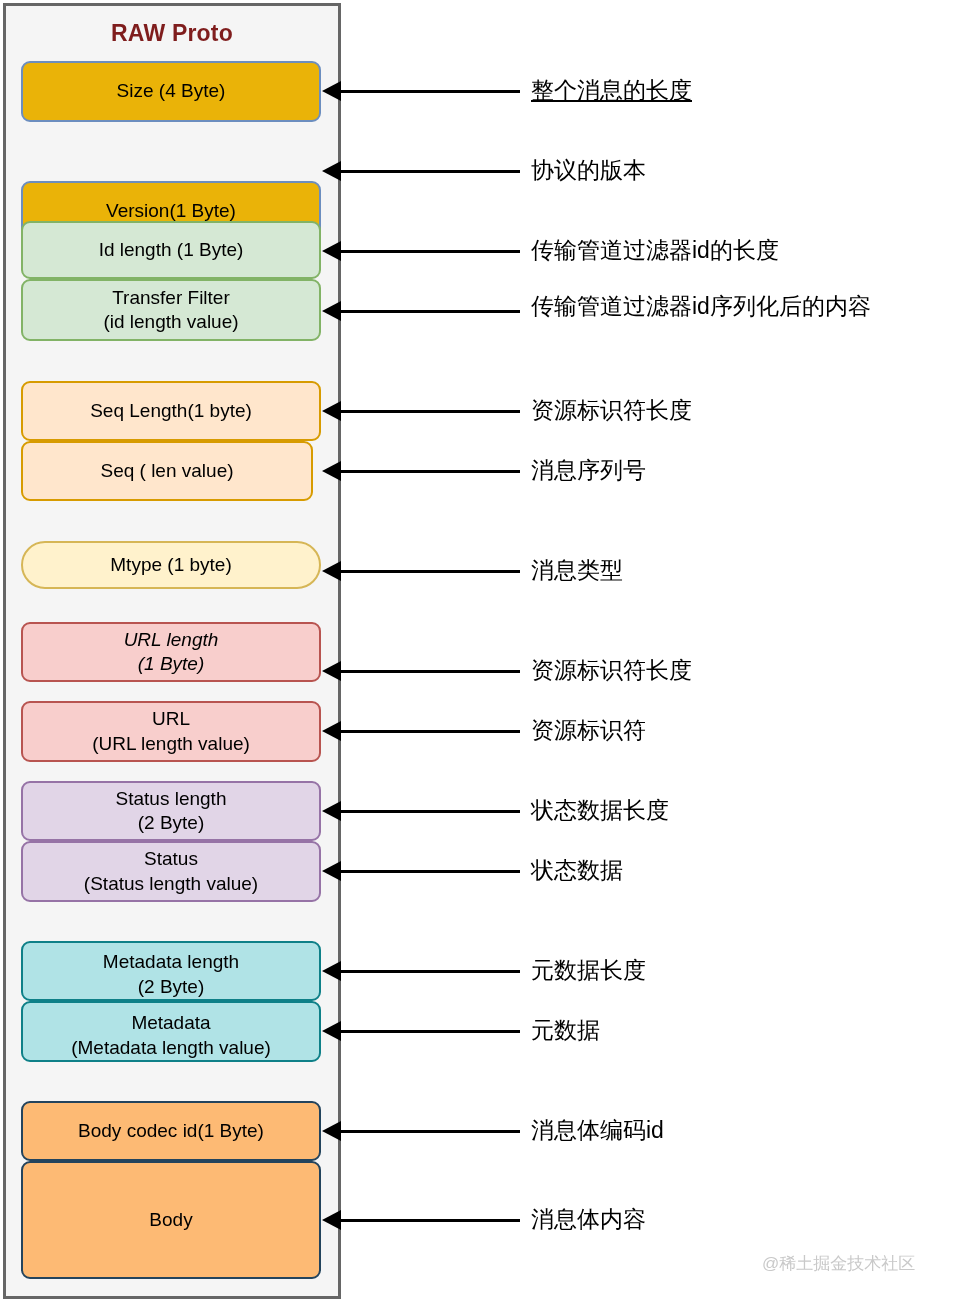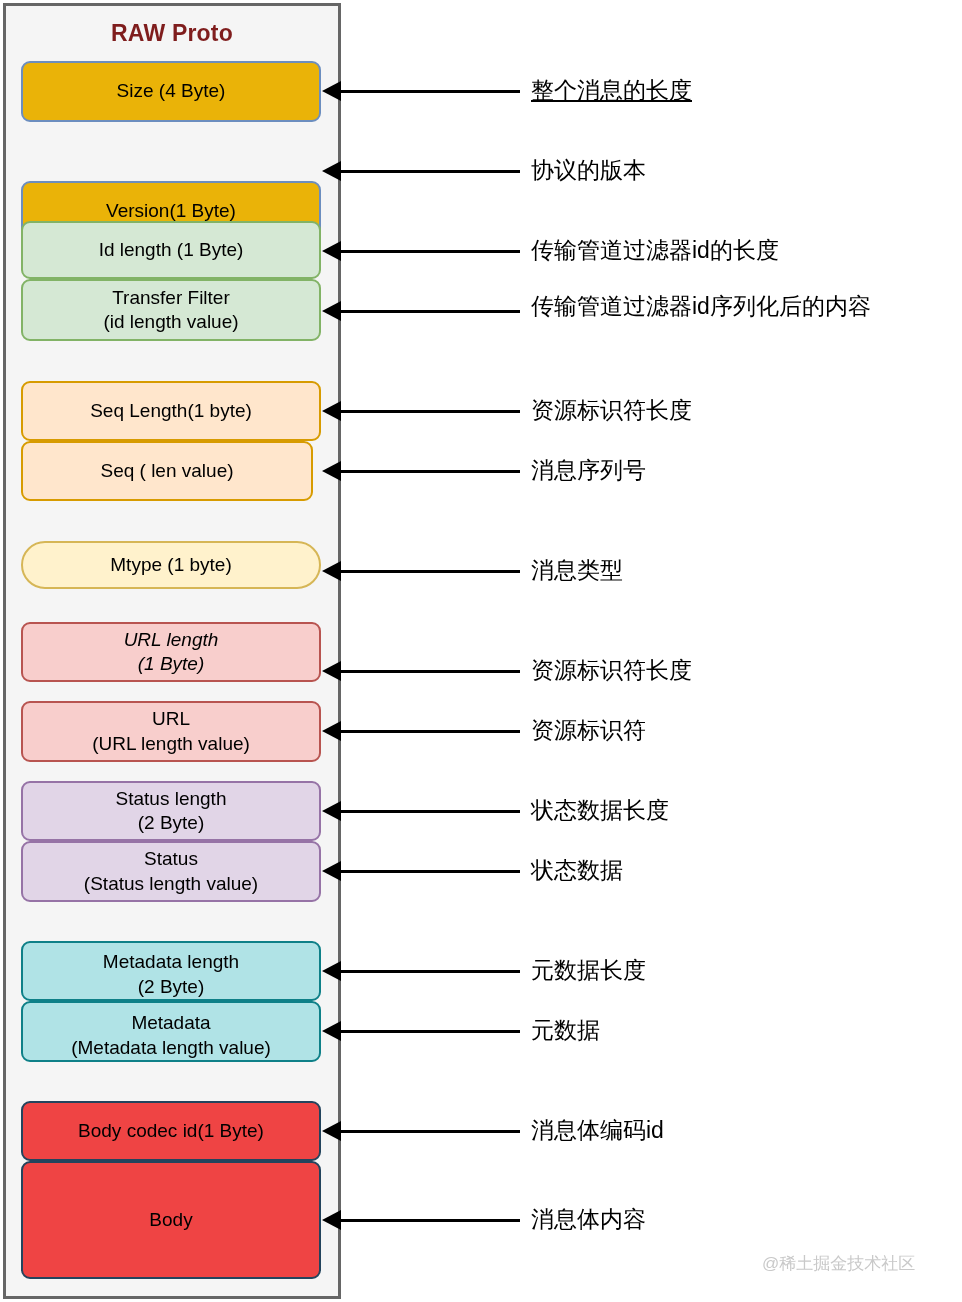--- a/index.html
+++ b/index.html
@@ -67,21 +67,21 @@
   .field-box .l2 { display: block; }
 
   
   .c-blue   { background: #eab308; border-color: #6c8ebf; }
   .c-green  { background: #d5e8d4; border-color: #82b366; }
   .c-orange { background: #ffe6cc; border-color: #d79b00; }
   .c-yellow { background: #fff2cc; border-color: #d6b656; }
   .c-red    { background: #f8cecc; border-color: #b85450; }
   .c-purple { background: #e1d5e7; border-color: #9673a6; }
   .c-teal   { background: #b0e3e6; border-color: #0e8088; justify-content: flex-end; }
-  .c-gray   { background: #ef4444; border-color: #23445d; }
+  .c-gray   { background: #fdba74; border-color: #23445d; }
 
   
   .arrow {
     position: absolute;
     height: 0;
     border-top: 3px solid #000000;
   }
   .arrow-head {
     position: absolute;
     width: 0;

